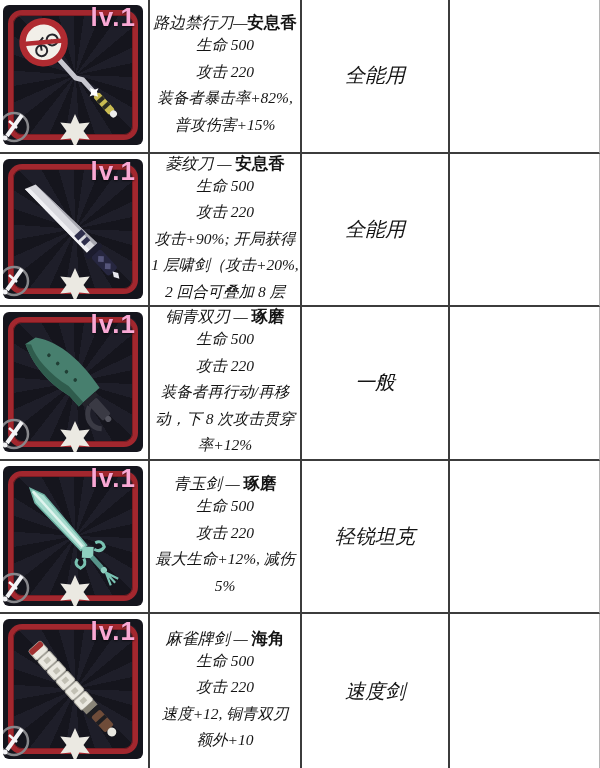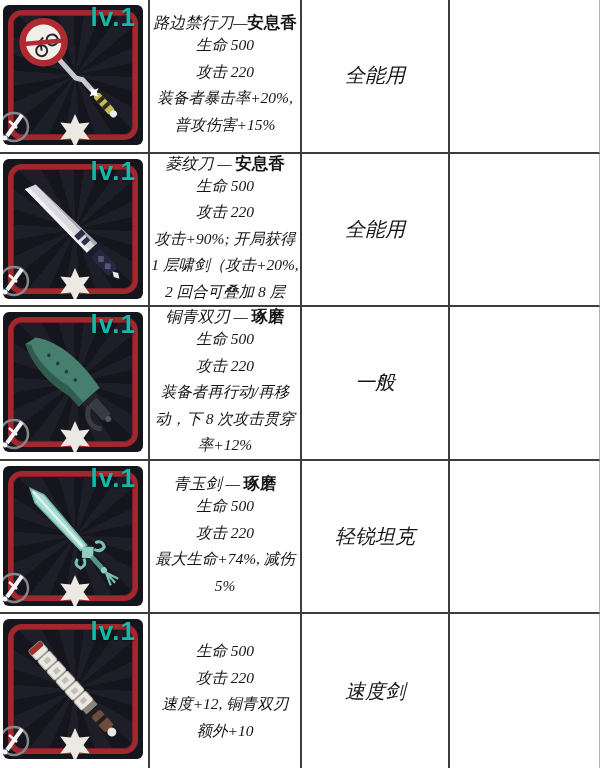--- a/index.html
+++ b/index.html
@@ -34,21 +34,21 @@
     background:repeating-conic-gradient(from 8deg at 52% 50%,#1e1e29 0deg 14deg,#15151d 14deg 28deg);
   }
   .frame{
     position:absolute;inset:5px;border:5.5px solid #a2272e;border-radius:14px;
     box-shadow:inset 0 0 0 1px #7d1c22;
   }
   .weapon{position:absolute;inset:0;width:140px;height:140px;}
   .lv{
     position:absolute;top:-3px;right:7px;z-index:4;
     font-family:"Liberation Sans",sans-serif;font-weight:700;font-size:26px;
-    color:#14b8a6;letter-spacing:1px;text-shadow:0 1px 2px rgba(0,0,0,.6);
+    color:#f9a8d4;letter-spacing:1px;text-shadow:0 1px 2px rgba(0,0,0,.6);
   }
   .star{position:absolute;left:0;top:0;z-index:4;width:140px;height:140px;}
   .emblem{position:absolute;left:0;top:0;z-index:4;width:140px;height:140px;}
 </style>
 </head>
 <body>
 
 <div class="table">
 
   <div class="row">
@@ -83,21 +83,21 @@
           <line x1="6" y1="116" x2="14" y2="123" stroke="#f4f4f6" stroke-width="2.5"></line>
           <circle cx="2" cy="133" r="2.5" fill="#f4f4f6"></circle>
         </svg>
         <div class="lv">lv.1</div>
       </div>
     </div>
     <div class="cell desc-cell">
       <div class="name-line"><span>路边禁行刀—</span><span class="bold">安息香</span></div>
       <div class="line">生命 500</div>
       <div class="line">攻击 220</div>
-      <div class="line">装备者暴击率+20%,</div>
+      <div class="line">装备者暴击率+82%,</div>
       <div class="line">普攻伤害+15%</div>
     </div>
     <div class="cell cat-cell">全能用</div>
     <div class="cell last"></div>
   </div>
 
   <div class="row">
     <div class="cell icon-cell">
       <div class="tile">
         <div class="burst"></div>
@@ -208,21 +208,21 @@
           <line x1="6" y1="116" x2="14" y2="123" stroke="#f4f4f6" stroke-width="2.5"></line>
           <circle cx="2" cy="133" r="2.5" fill="#f4f4f6"></circle>
         </svg>
         <div class="lv">lv.1</div>
       </div>
     </div>
     <div class="cell desc-cell">
       <div class="name-line"><span>青玉剑 — </span><span class="bold">琢磨</span></div>
       <div class="line">生命 500</div>
       <div class="line">攻击 220</div>
-      <div class="line">最大生命+74%, 减伤</div>
+      <div class="line">最大生命+12%, 减伤</div>
       <div class="line">5%</div>
     </div>
     <div class="cell cat-cell">轻锐坦克</div>
     <div class="cell last"></div>
   </div>
 
   <div class="row">
     <div class="cell icon-cell">
       <div class="tile">
         <div class="burst"></div>
@@ -254,20 +254,21 @@
         <svg class="emblem" viewBox="0 0 140 140">
           <circle cx="11" cy="122" r="14" fill="none" stroke="#87878b" stroke-width="2.5"></circle>
           <line x1="4" y1="131" x2="19" y2="110" stroke="#f4f4f6" stroke-width="4"></line>
           <line x1="6" y1="116" x2="14" y2="123" stroke="#f4f4f6" stroke-width="2.5"></line>
           <circle cx="2" cy="133" r="2.5" fill="#f4f4f6"></circle>
         </svg>
         <div class="lv">lv.1</div>
       </div>
     </div>
     <div class="cell desc-cell">
+      <div class="name-line"><span>麻雀牌剑 — </span><span class="bold">海角</span></div>
       <div class="line">生命 500</div>
       <div class="line">攻击 220</div>
       <div class="line">速度+12, 铜青双刃</div>
       <div class="line">额外+10</div>
     </div>
     <div class="cell cat-cell">速度剑</div>
     <div class="cell last"></div>
   </div>
 
 </div>

